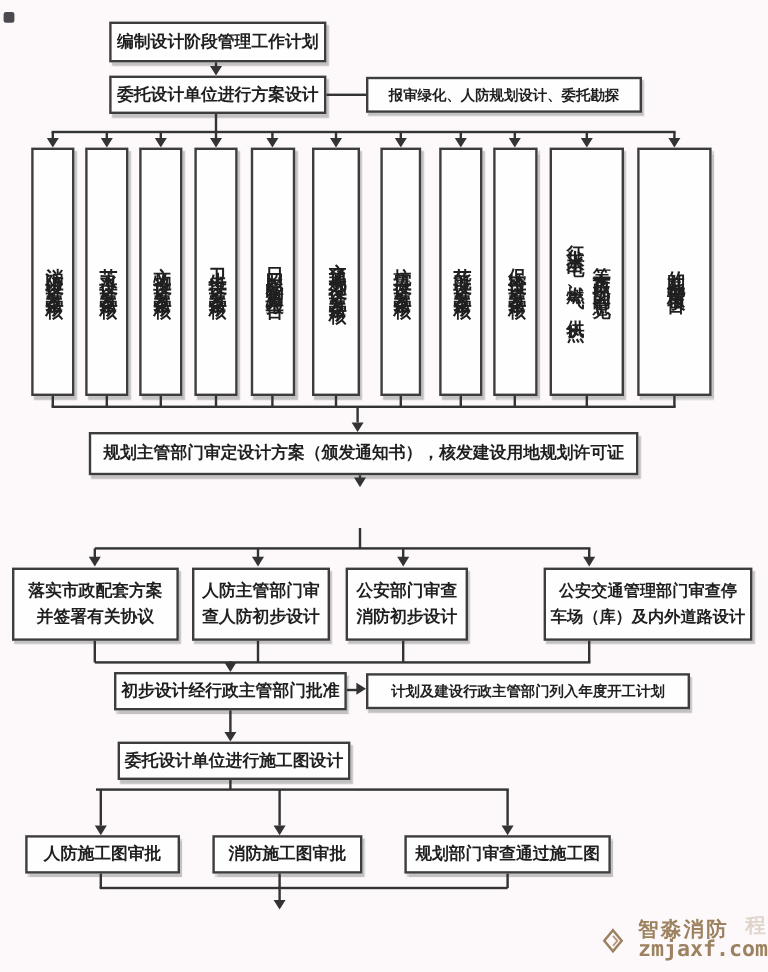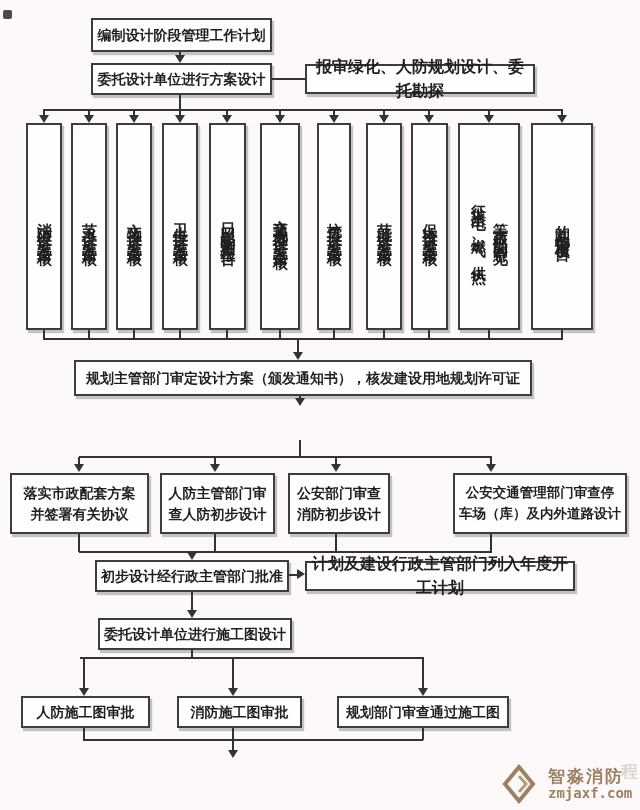--- a/index.html
+++ b/index.html
@@ -3,33 +3,33 @@
 <meta charset="utf-8">
 <style>
   html,body{margin:0;padding:0;}
   body{font-family:"Liberation Serif","DejaVu Serif",serif;}
   #canvas{position:relative;width:640px;height:810px;background:#fdf9fa;overflow:hidden;}
   .box{position:absolute;box-sizing:border-box;background:#fefefe;border:2px solid #3d3d3d;
        box-shadow:2px 3px 1px rgba(125,125,125,.45);
        display:flex;align-items:center;justify-content:center;text-align:center;
        font-weight:700;color:#1f1f1f;white-space:pre-line;}
   .hbox{font-size:14px;line-height:1.5;padding:1px 3px;}
-  .f13{font-size:16px;}
+  .f13{font-size:12px;}
   .f135{font-size:13.5px;margin-left:48px;}
   .vbox{writing-mode:vertical-lr;flex-direction:column;gap:3px;
         font-size:15px;letter-spacing:4px;padding:2px 0;}
   .vl{position:absolute;width:2px;background:#333;}
   .hl{position:absolute;height:2px;background:#333;}
   .ad{position:absolute;width:0;height:0;border-left:5px solid transparent;border-right:5px solid transparent;border-top:8px solid #333;}
   .ar{position:absolute;width:0;height:0;border-top:5px solid transparent;border-bottom:5px solid transparent;border-left:8px solid #333;}
   .corner{position:absolute;left:3px;top:10px;width:9px;height:9px;background:#4a4a50;border-radius:2px;}
   .wm{position:absolute;left:502px;top:764px;width:138px;display:flex;align-items:center;gap:12px;color:#9c8260;}
   .wm .txt{display:flex;flex-direction:column;line-height:1.05;}
   .wm .brand{font-size:17px;font-weight:700;letter-spacing:2px;font-family:"Liberation Sans","DejaVu Sans",sans-serif;}
-  .wm .site{font-size:14px;font-weight:700;font-family:"DejaVu Sans Mono","Liberation Mono",monospace;}
+  .wm .site{font-size:18px;font-weight:700;font-family:"DejaVu Sans Mono","Liberation Mono",monospace;}
   .wm .ghost{position:absolute;right:2px;top:-4px;font-size:17px;opacity:.3;font-weight:700;}
 </style>
 </head>
 <body>
 
 <div id="canvas">
   <div class="corner"></div>
 
   <div class="box hbox" style="left:91px;top:18px;width:181px;height:34px;">编制设计阶段管理工作计划</div>
   <div class="vl" style="left:179px;top:52px;height:4px;"></div>

